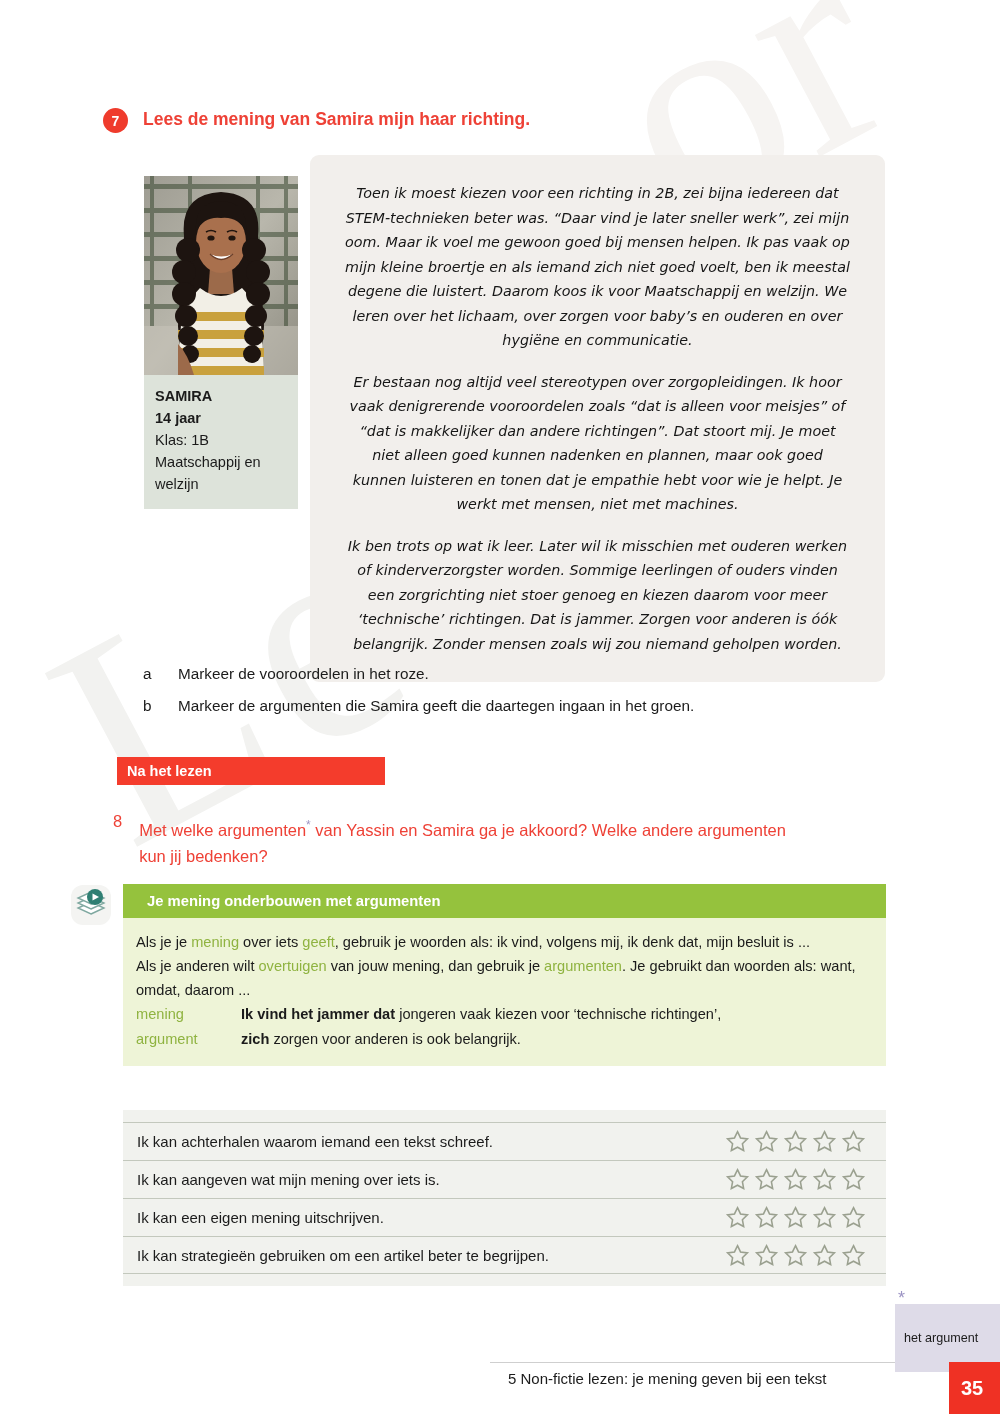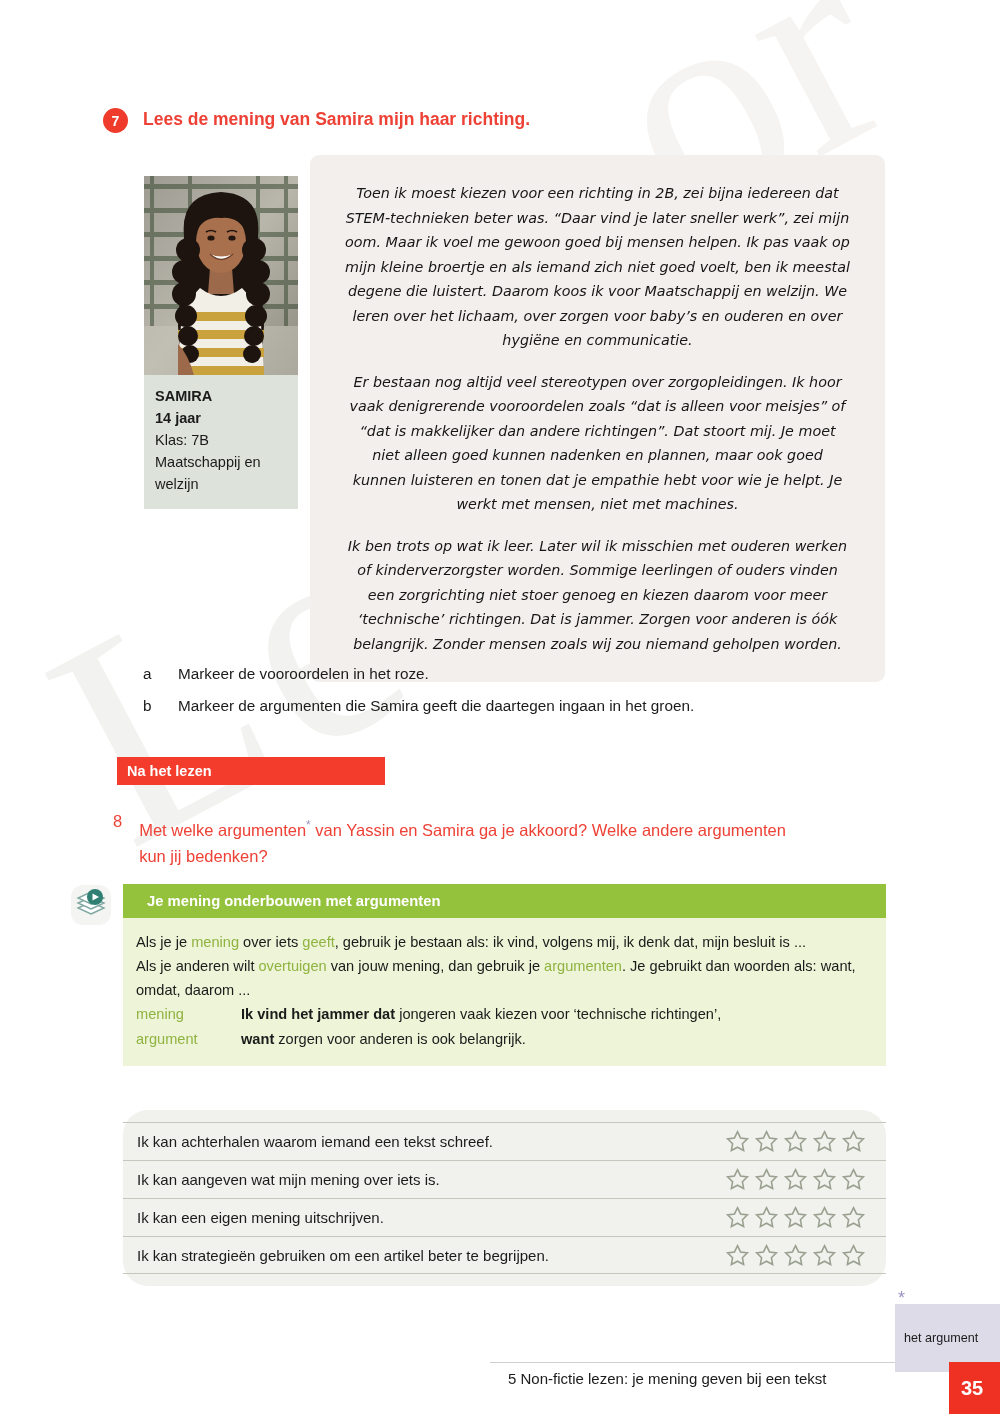--- a/index.html
+++ b/index.html
@@ -224,21 +224,20 @@
 
   
   .checklist {
     position: absolute;
     left: 123px;
     top: 1110px;
     width: 763px;
     background: #f1f2ee;
     padding: 12px 0 12px 0;
     box-sizing: border-box;
-    border-radius: 25px;
   }
   .check-row {
     display: flex;
     align-items: center;
     justify-content: space-between;
     border-top: 1.5px solid #c3c8bd;
     padding: 0 20px 0 14px;
     height: 38px;
     box-sizing: border-box;
   }
@@ -390,21 +389,21 @@
           <path d="M66 78 Q77 88 89 78 Q77 83 66 78 Z" fill="#ffffff"></path>
           <path d="M66 78 Q77 89 89 78" stroke="#6b3f2a" stroke-width="1.3" fill="none"></path>
 
           <path d="M34 168 Q44 178 50 199 L34 199 Z" fill="#9c6a4a"></path>
         </g>
       </svg>
     </div>
     <div class="profile-info">
       <div class="nm">SAMIRA</div>
       <div class="nm">14 jaar</div>
-      <div>Klas: 7B</div>
+      <div>Klas: 1B</div>
       <div>Maatschappij en</div>
       <div>welzijn</div>
     </div>
   </div>
 
   <div class="quote">
     <p>Toen ik moest kiezen voor een richting in 2B, zei bijna iedereen dat STEM-technieken beter was. “Daar vind je later sneller werk”, zei mijn oom. Maar ik voel me gewoon goed bij mensen helpen. Ik pas vaak op mijn kleine broertje en als iemand zich niet goed voelt, ben ik meestal degene die luistert. Daarom koos ik voor Maatschappij en welzijn. We leren over het lichaam, over zorgen voor baby’s en ouderen en over hygiëne en communicatie.</p>
     <p>Er bestaan nog altijd veel stereotypen over zorgopleidingen. Ik hoor vaak denigrerende vooroordelen zoals “dat is alleen voor meisjes” of “dat is makkelijker dan andere richtingen”. Dat stoort mij. Je moet niet alleen goed kunnen nadenken en plannen, maar ook goed kunnen luisteren en tonen dat je empathie hebt voor wie je helpt. Je werkt met mensen, niet met machines.</p>
     <p>Ik ben trots op wat ik leer. Later wil ik misschien met ouderen werken of kinderverzorgster worden. Sommige leerlingen of ouders vinden een zorgrichting niet stoer genoeg en kiezen daarom voor meer ‘technische’ richtingen. Dat is jammer. Zorgen voor anderen is óók belangrijk. Zonder mensen zoals wij zou niemand geholpen worden.</p>
   </div>
@@ -432,29 +431,29 @@
       <path d="M21 25 L34 19 L21 13 L8 19 Z" fill="#ffffff" stroke="#7fa8a0" stroke-width="1.4"></path>
       <path d="M21 20 L34 14 L21 8 L8 14 Z" fill="#ffffff" stroke="#7fa8a0" stroke-width="1.4"></path>
       <circle cx="25" cy="13" r="8" fill="#2f7f73"></circle>
       <path d="M22.5 9.5 L29 13 L22.5 16.5 Z" fill="#ffffff"></path>
     </svg>
   </div>
 
   <div class="infobox">
     <div class="infobox-header">Je mening onderbouwen met argumenten</div>
     <div class="infobox-body">
-      <p><span>Als je je </span><span class="g">mening</span><span> over iets </span><span class="g">geeft</span><span>, gebruik je bestaan als: </span><span class="it">ik vind, volgens mij, ik denk dat, mijn besluit is ...</span></p>
+      <p><span>Als je je </span><span class="g">mening</span><span> over iets </span><span class="g">geeft</span><span>, gebruik je woorden als: </span><span class="it">ik vind, volgens mij, ik denk dat, mijn besluit is ...</span></p>
       <p><span>Als je anderen wilt </span><span class="g">overtuigen</span><span> van jouw mening, dan gebruik je </span><span class="g">argumenten</span><span>. Je gebruikt dan woorden als: </span><span class="it">want, omdat, daarom ...</span></p>
       <div class="ex-row">
         <span class="ex-label">mening</span>
         <span><b>Ik vind het jammer dat</b><span> jongeren vaak kiezen voor ‘technische richtingen’,</span></span>
       </div>
       <div class="ex-row">
         <span class="ex-label">argument</span>
-        <span><b>want</b><span> zorgen voor anderen is ook belangrijk.</span></span>
+        <span><b>zich</b><span> zorgen voor anderen is ook belangrijk.</span></span>
       </div>
     </div>
   </div>
 
   <div class="checklist">
     <div class="check-row">
       <span class="check-text">Ik kan achterhalen waarom iemand een tekst schreef.</span>
       <span class="stars">
         <svg width="25" height="25" viewBox="0 0 24 24">
             <path d="M12 2.6l2.9 6 6.6.9-4.8 4.6 1.2 6.5L12 17.5 6.1 20.6l1.2-6.5L2.5 9.5l6.6-.9z" fill="none" stroke="#9aa08f" stroke-width="1.5"></path>

